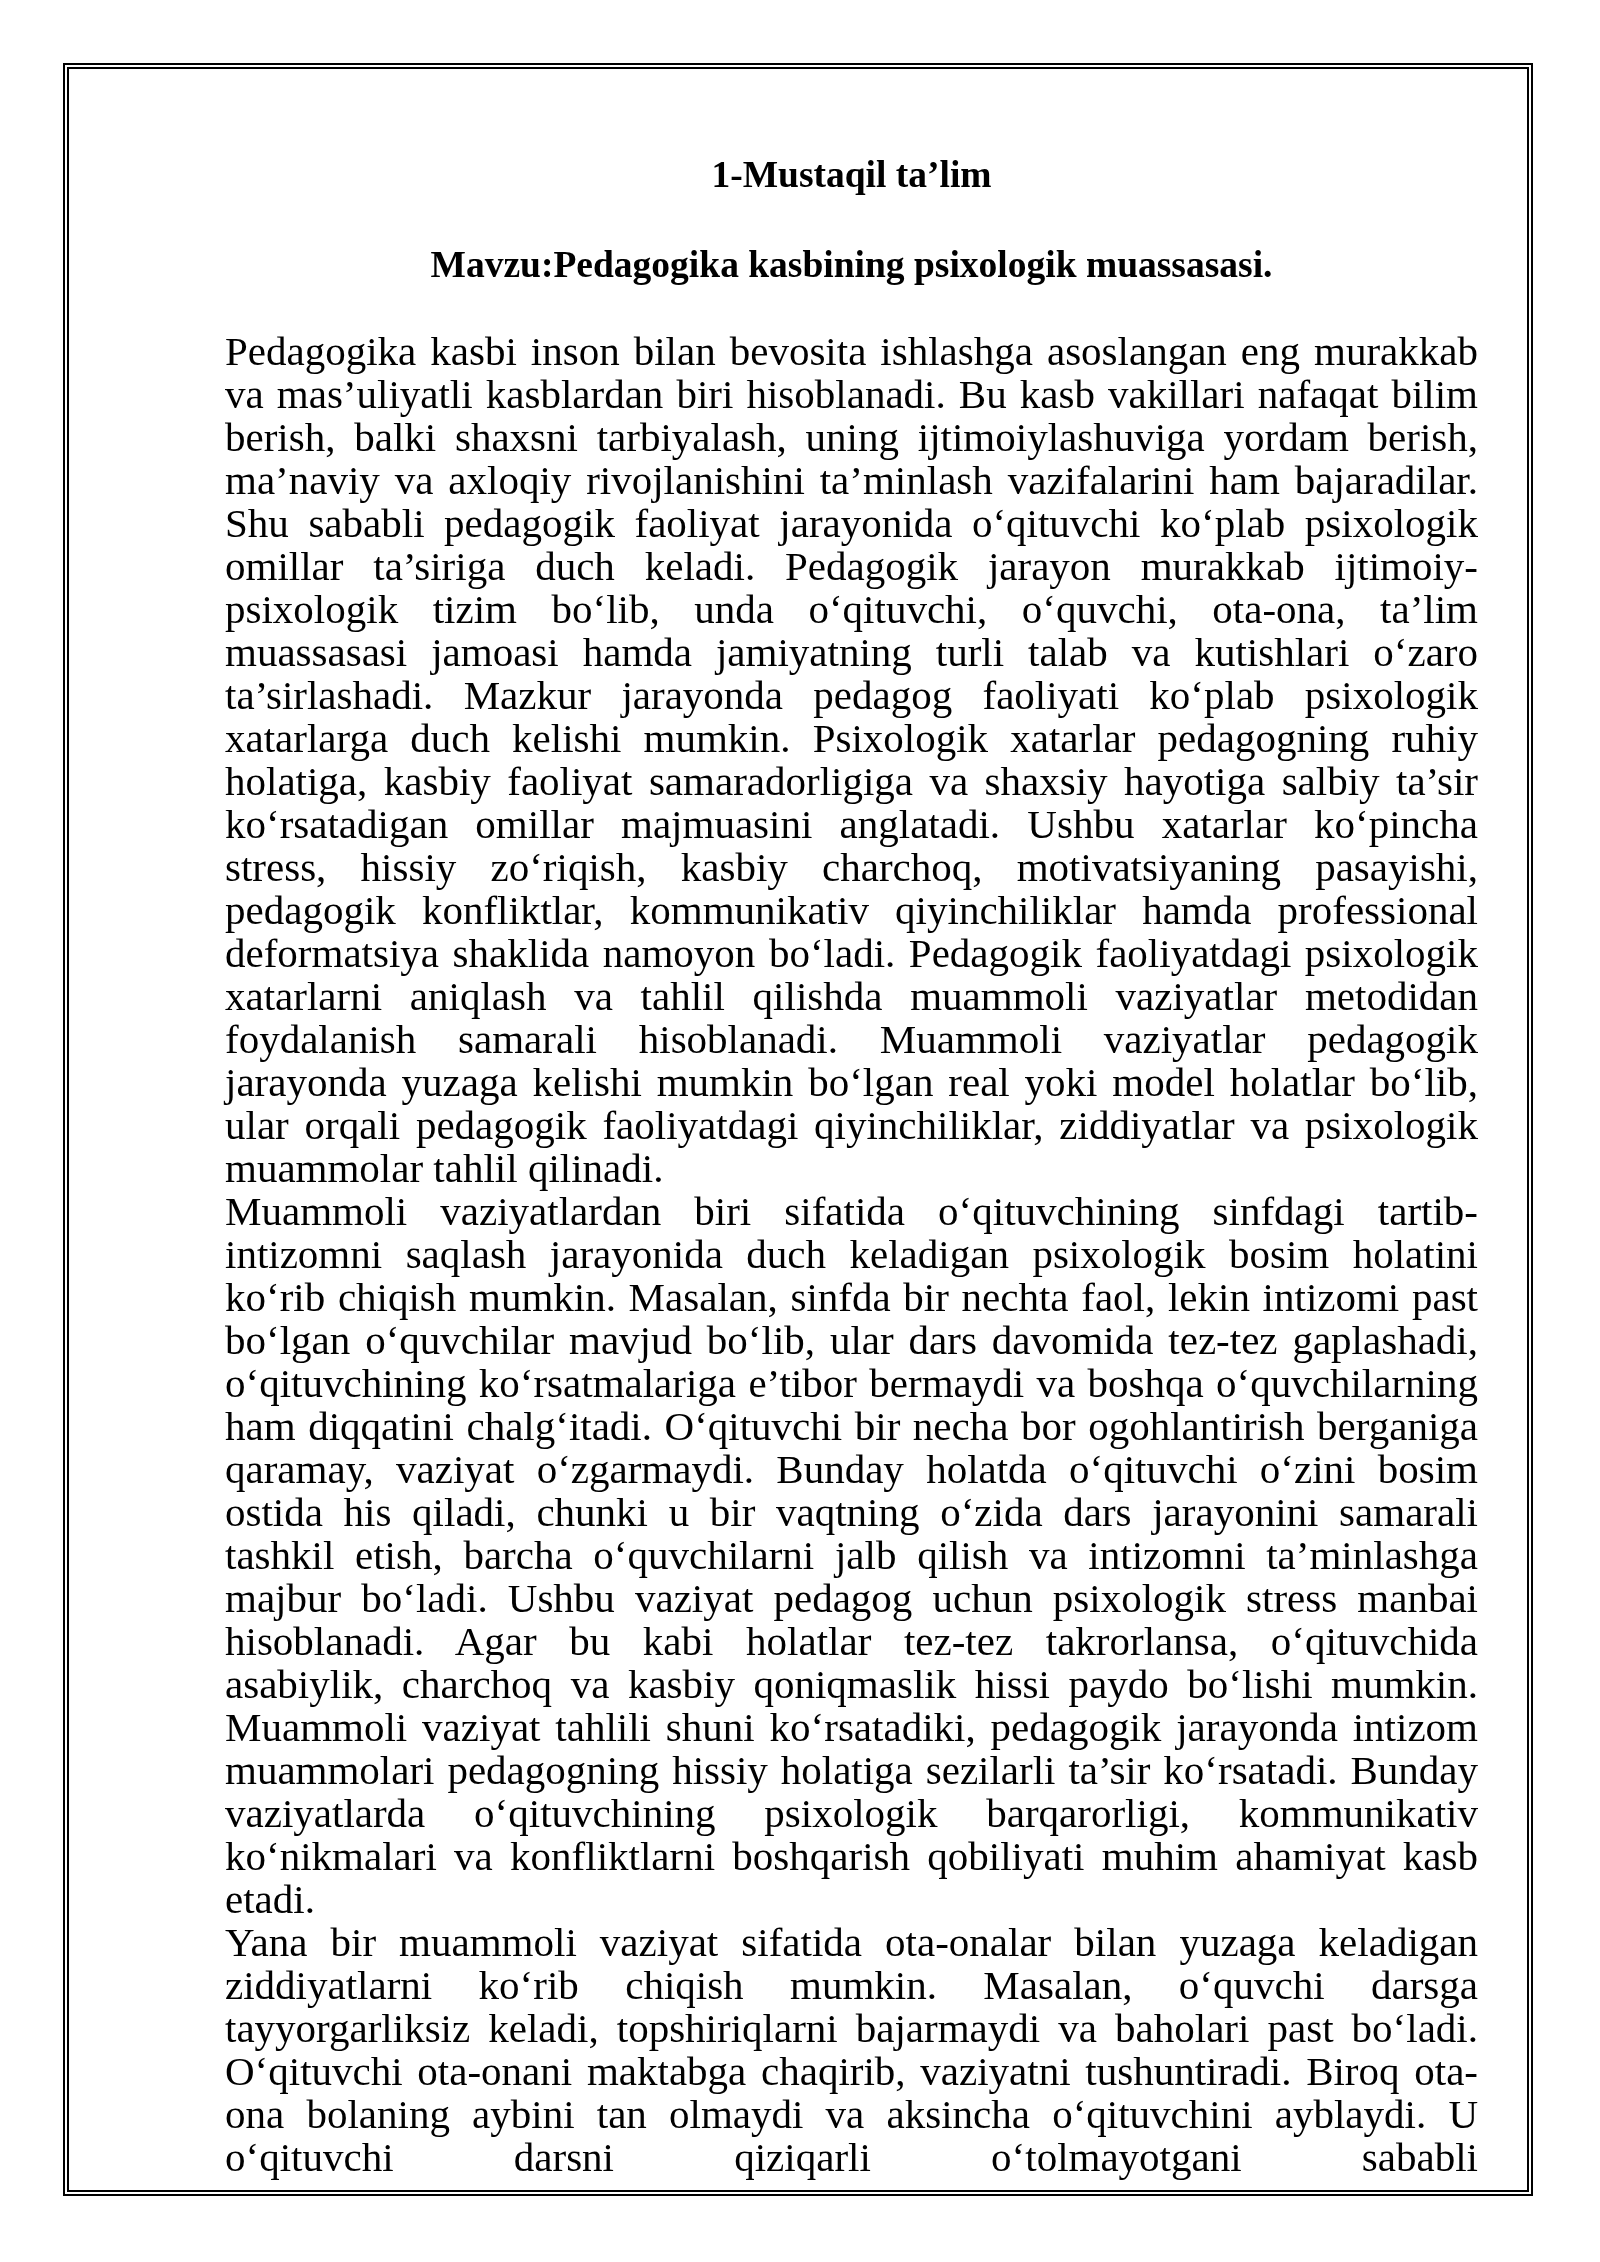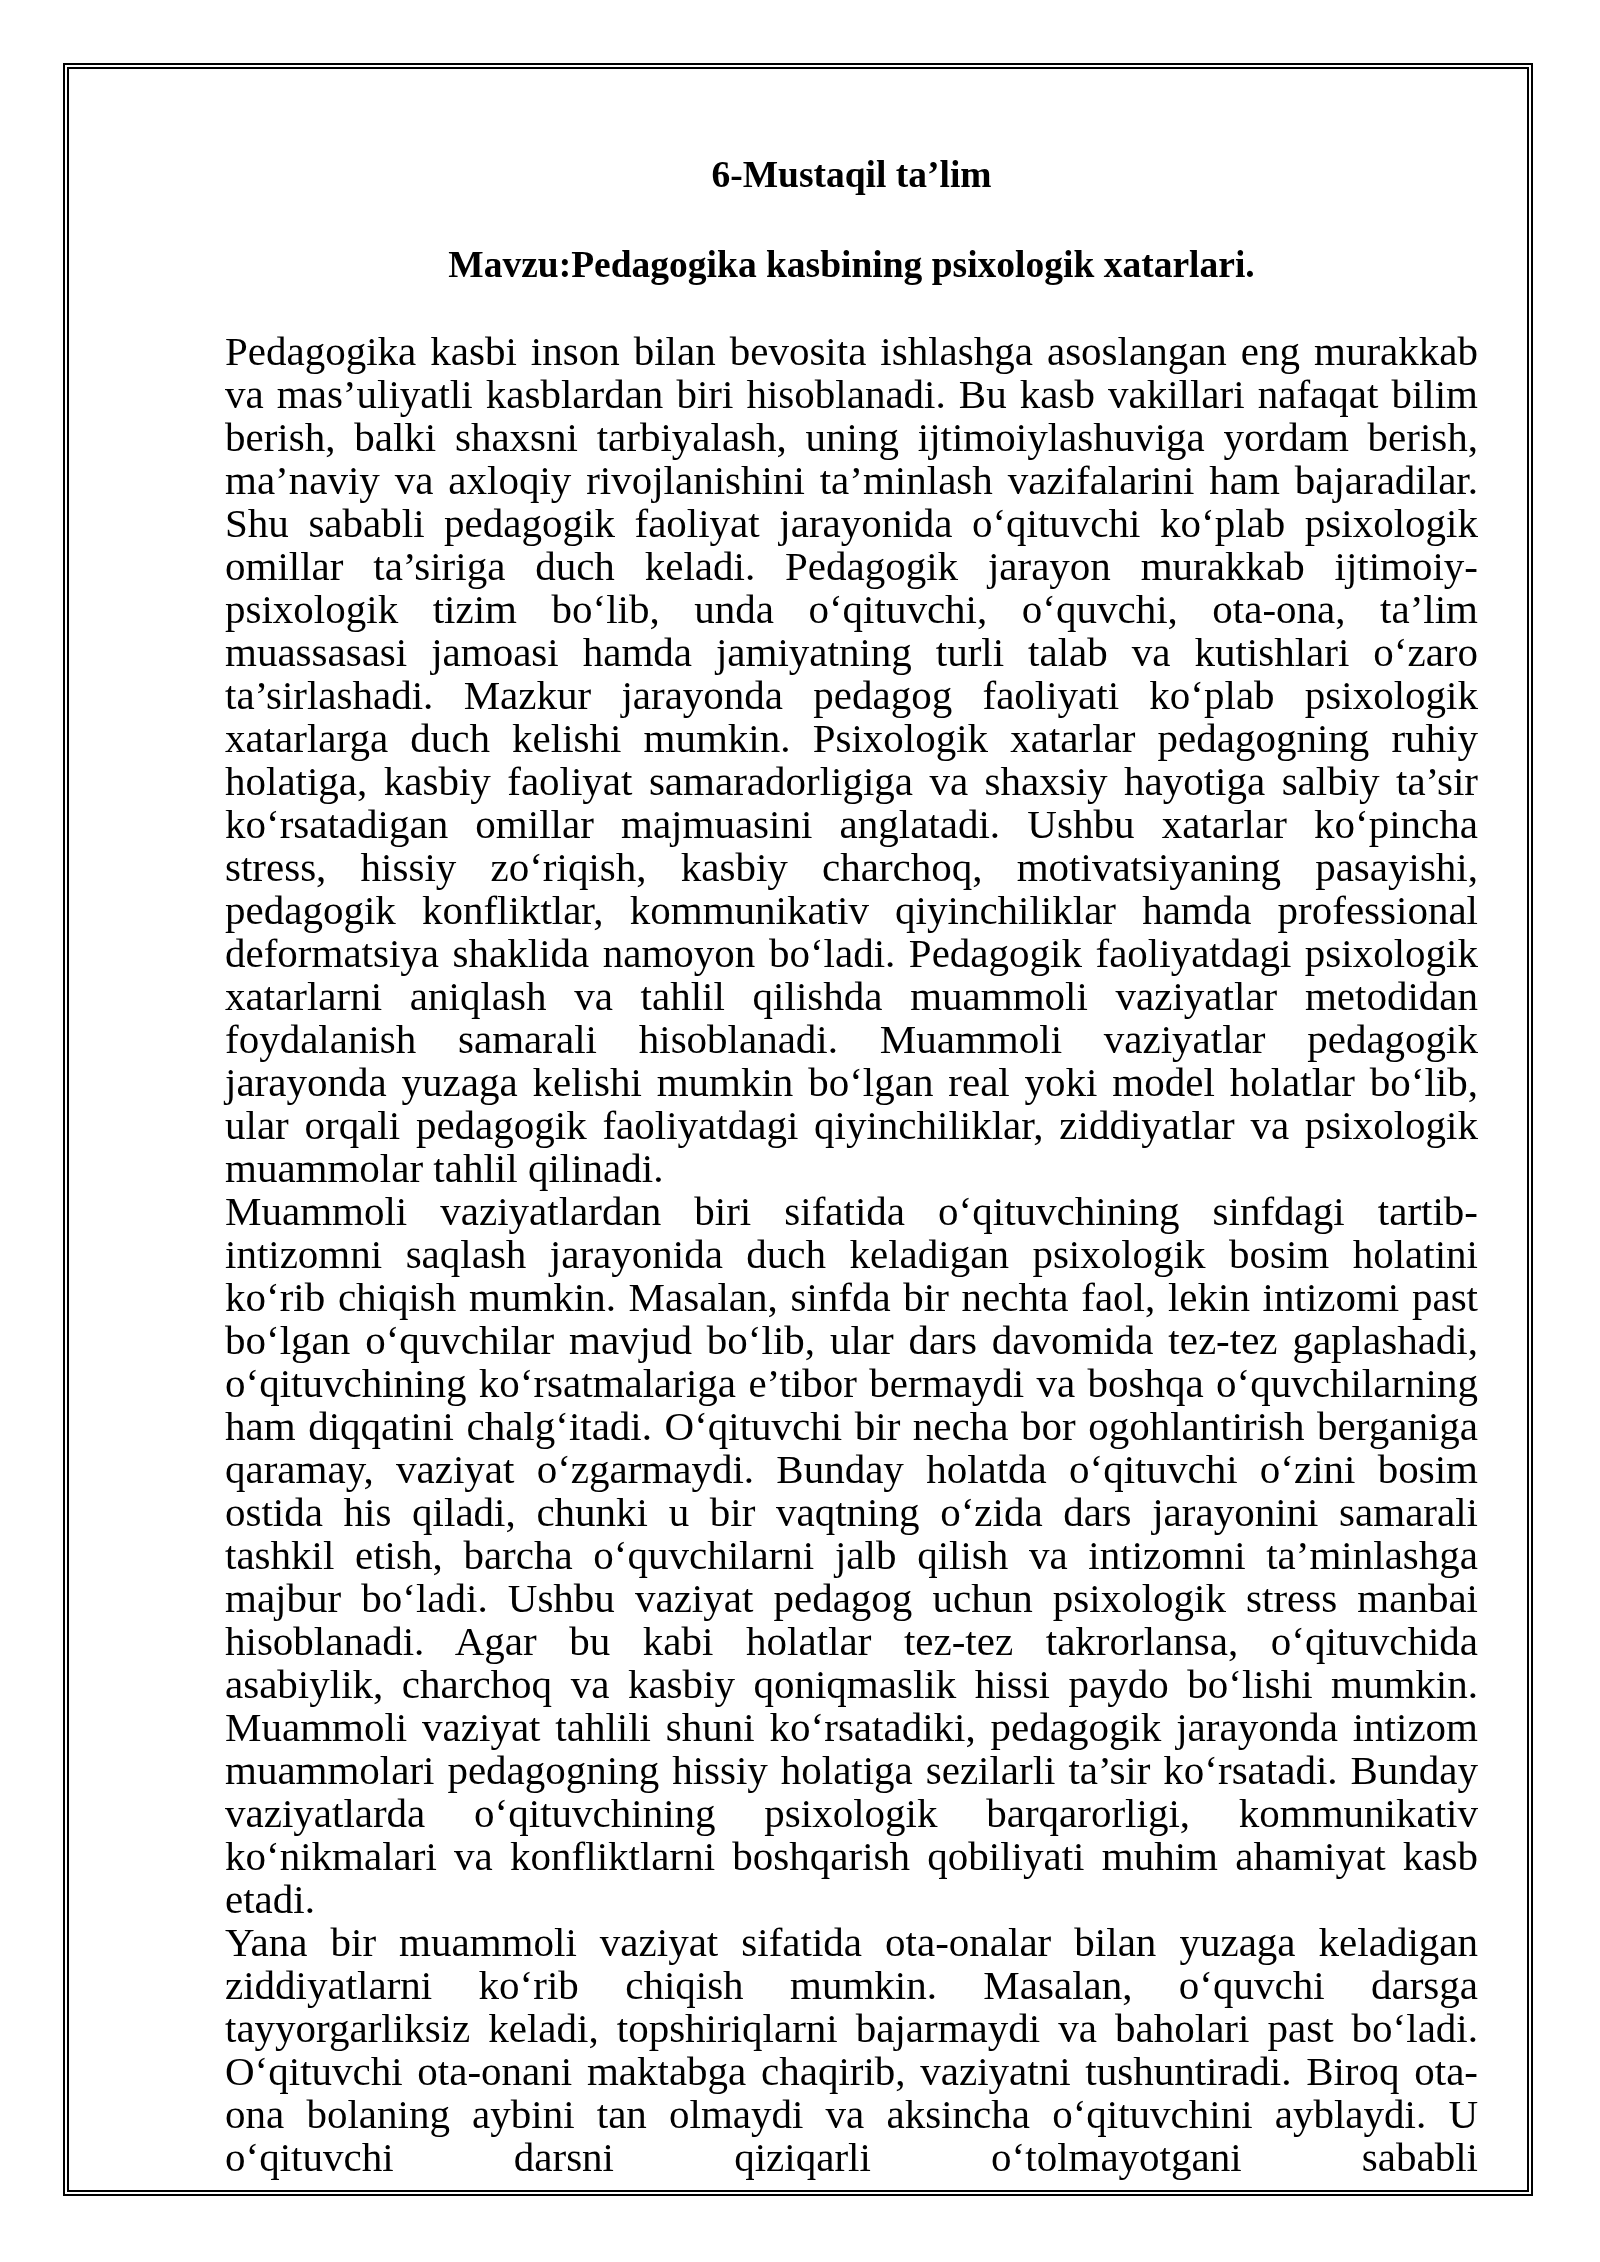--- a/index.html
+++ b/index.html
@@ -71,23 +71,23 @@
 </style>
 </head>
 <body>
 
 <div class="page">
 
   <div class="frame"></div>
 
   <div class="content">
 
-    <h1 class="doc-title">6-Mustaqil ta’lim</h1>
+    <h1 class="doc-title">1-Mustaqil ta’lim</h1>
 
-    <h2 class="doc-subtitle">Mavzu:Pedagogika kasbining psixologik xatarlari.</h2>
+    <h2 class="doc-subtitle">Mavzu:Pedagogika kasbining psixologik muassasasi.</h2>
 
 
     <p class="body-par first">Pedagogika kasbi inson bilan bevosita ishlashga asoslangan eng murakkab va mas’uliyatli kasblardan biri hisoblanadi. Bu kasb vakillari nafaqat bilim berish, balki shaxsni tarbiyalash, uning ijtimoiylashuviga yordam berish, ma’naviy va axloqiy rivojlanishini ta’minlash vazifalarini ham bajaradilar. Shu sababli pedagogik faoliyat jarayonida oʻqituvchi koʻplab psixologik omillar ta’siriga duch keladi. Pedagogik jarayon murakkab ijtimoiy-psixologik tizim boʻlib, unda oʻqituvchi, oʻquvchi, ota-ona, ta’lim muassasasi jamoasi hamda jamiyatning turli talab va kutishlari oʻzaro ta’sirlashadi. Mazkur jarayonda pedagog faoliyati koʻplab psixologik xatarlarga duch kelishi mumkin. Psixologik xatarlar pedagogning ruhiy holatiga, kasbiy faoliyat samaradorligiga va shaxsiy hayotiga salbiy ta’sir koʻrsatadigan omillar majmuasini anglatadi. Ushbu xatarlar koʻpincha stress, hissiy zoʻriqish, kasbiy charchoq, motivatsiyaning pasayishi, pedagogik konfliktlar, kommunikativ qiyinchiliklar hamda professional deformatsiya shaklida namoyon boʻladi. Pedagogik faoliyatdagi psixologik xatarlarni aniqlash va tahlil qilishda muammoli vaziyatlar metodidan foydalanish samarali hisoblanadi. Muammoli vaziyatlar pedagogik jarayonda yuzaga kelishi mumkin boʻlgan real yoki model holatlar boʻlib, ular orqali pedagogik faoliyatdagi qiyinchiliklar, ziddiyatlar va psixologik muammolar tahlil qilinadi.</p>
 
     <p class="body-par">Muammoli vaziyatlardan biri sifatida oʻqituvchining sinfdagi tartib-intizomni saqlash jarayonida duch keladigan psixologik bosim holatini koʻrib chiqish mumkin. Masalan, sinfda bir nechta faol, lekin intizomi past boʻlgan oʻquvchilar mavjud boʻlib, ular dars davomida tez-tez gaplashadi, oʻqituvchining koʻrsatmalariga e’tibor bermaydi va boshqa oʻquvchilarning ham diqqatini chalgʻitadi. Oʻqituvchi bir necha bor ogohlantirish berganiga qaramay, vaziyat oʻzgarmaydi. Bunday holatda oʻqituvchi oʻzini bosim ostida his qiladi, chunki u bir vaqtning oʻzida dars jarayonini samarali tashkil etish, barcha oʻquvchilarni jalb qilish va intizomni ta’minlashga majbur boʻladi. Ushbu vaziyat pedagog uchun psixologik stress manbai hisoblanadi. Agar bu kabi holatlar tez-tez takrorlansa, oʻqituvchida asabiylik, charchoq va kasbiy qoniqmaslik hissi paydo boʻlishi mumkin. Muammoli vaziyat tahlili shuni koʻrsatadiki, pedagogik jarayonda intizom muammolari pedagogning hissiy holatiga sezilarli ta’sir koʻrsatadi. Bunday vaziyatlarda oʻqituvchining psixologik barqarorligi, kommunikativ koʻnikmalari va konfliktlarni boshqarish qobiliyati muhim ahamiyat kasb etadi.</p>
 
     <p class="body-par continues">Yana bir muammoli vaziyat sifatida ota-onalar bilan yuzaga keladigan ziddiyatlarni koʻrib chiqish mumkin. Masalan, oʻquvchi darsga tayyorgarliksiz keladi, topshiriqlarni bajarmaydi va baholari past boʻladi. Oʻqituvchi ota-onani maktabga chaqirib, vaziyatni tushuntiradi. Biroq ota-ona bolaning aybini tan olmaydi va aksincha oʻqituvchini ayblaydi. U oʻqituvchi darsni qiziqarli oʻtolmayotgani sababli</p>
 
   </div>
 

